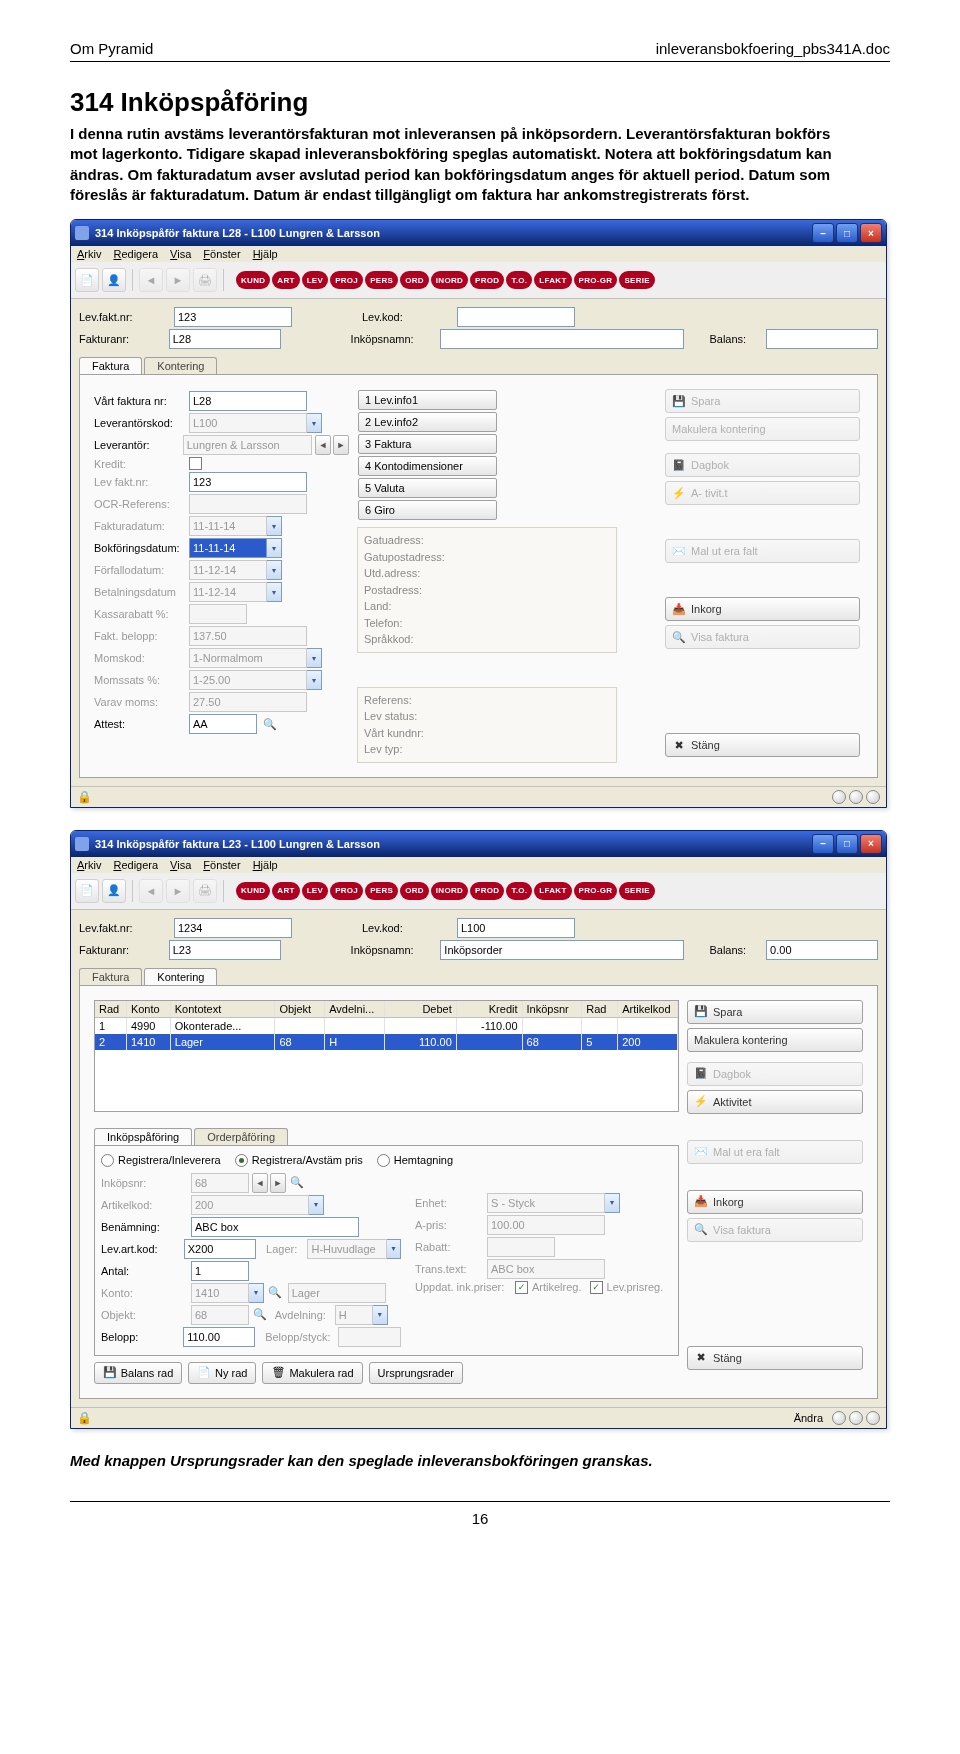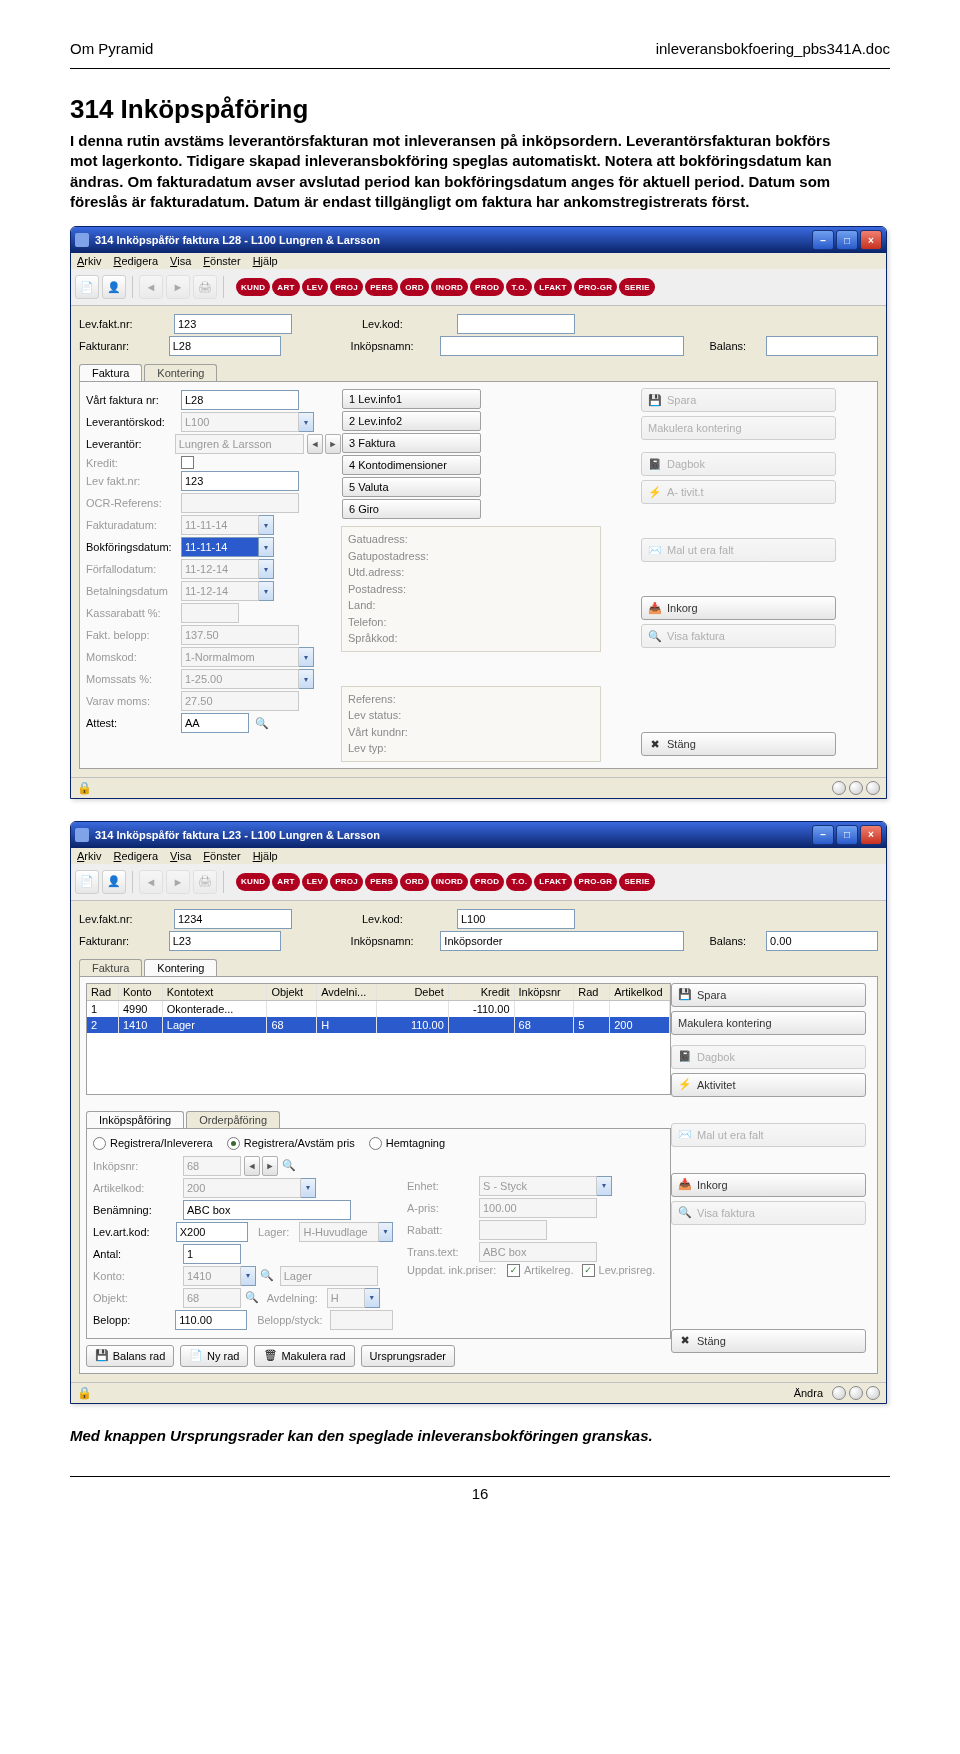--- a/index.html
+++ b/index.html
@@ -11,21 +11,21 @@
   }
   .page {
     padding: 40px 70px 20px 70px;
     box-sizing: border-box;
     position: relative;
   }
   .hdr-row {
     display: flex;
     justify-content: space-between;
     border-bottom: 1px solid #000;
-    padding-bottom: 11px;
+    padding-bottom: 4px;
     font-size: 15px;
     margin-bottom: 25px;
   }
   h1.section { font-size: 26px; font-weight: 700; margin: 0 0 6px 0; }
   .bodytext { font-size: 15px; line-height: 1.35; margin-bottom: 14px; width: 780px; font-weight: bold; }
 
   
   .winxp {
     width: 815px;
     border: 1px solid #0a246a;
@@ -65,21 +65,21 @@
   .fld.md{width:160px}
   .fld.lg{width:250px}
   .fld.dim{background:#f5f5f5;color:#999;border-color:#c9c9c9}
   .caret{width:14px;height:18px;border:1px solid #7f9db9;border-left:0;background:linear-gradient(#eaf2fb,#c8dcf4);display:flex;align-items:center;justify-content:center;font-size:8px;color:#3a5a9a}
   .navbtns{display:flex;gap:2px;margin-left:3px}
   .navbtn{width:14px;height:18px;border:1px solid #b0b0b0;background:linear-gradient(#fff,#e0e0e0);display:flex;align-items:center;justify-content:center;font-size:9px;color:#555;border-radius:2px}
 
   .tabstrip{display:flex;margin-top:8px}
   .tab{border:1px solid #a0a0a0;border-bottom:none;background:#ece9d8;padding:2px 12px;font-size:11px;border-radius:3px 3px 0 0;margin-right:2px;color:#444}
   .tab.active{background:#fafafa;font-weight:400;color:#000}
-  .tabbody{border:1px solid #a0a0a0;background:#fafafa;padding:6px;display:flex;gap:0}
+  .tabbody{border:1px solid #a0a0a0;background:#fafafa;padding:14px;display:flex;gap:8px}
 
   .leftcol{width:255px}
   .midcol{width:300px}
   .rightcol{width:195px}
 
   .midbtn{width:125px;height:18px;border:1px solid #a0a0a0;background:linear-gradient(#fff,#e6e6e6);font-size:11px;text-align:left;padding:0 6px;display:flex;align-items:center;border-radius:2px;margin:1px}
   .midgrid{display:flex;flex-wrap:wrap;width:258px;margin-bottom:6px}
   .addrblock{background:#faf8f4;border:1px solid #d8d4c8;padding:4px 6px;color:#8a8a8a;font-size:11px;line-height:1.5;width:246px}
 
   .sidebtn{height:22px;border:1px solid #a0a0a0;background:linear-gradient(#fff,#e6e6e6);border-radius:3px;display:flex;align-items:center;gap:5px;padding:0 6px;font-size:11px;margin-bottom:4px;color:#333}

